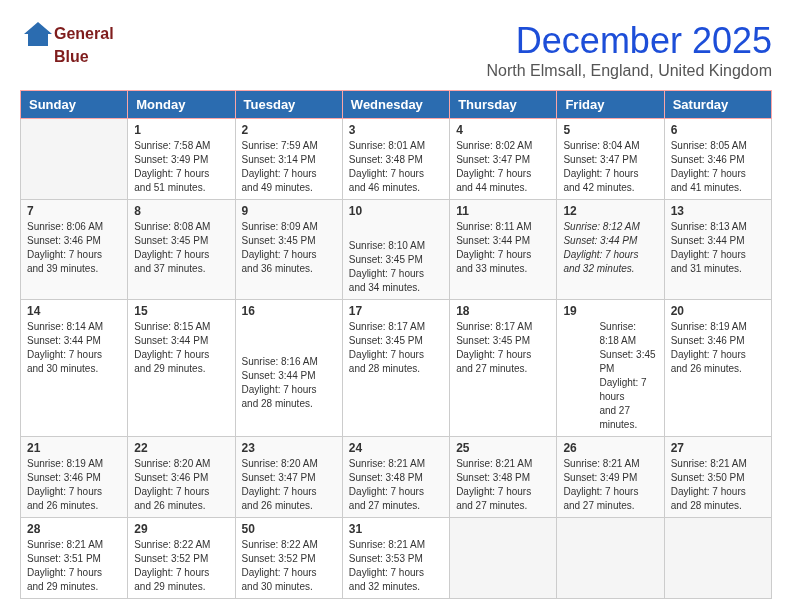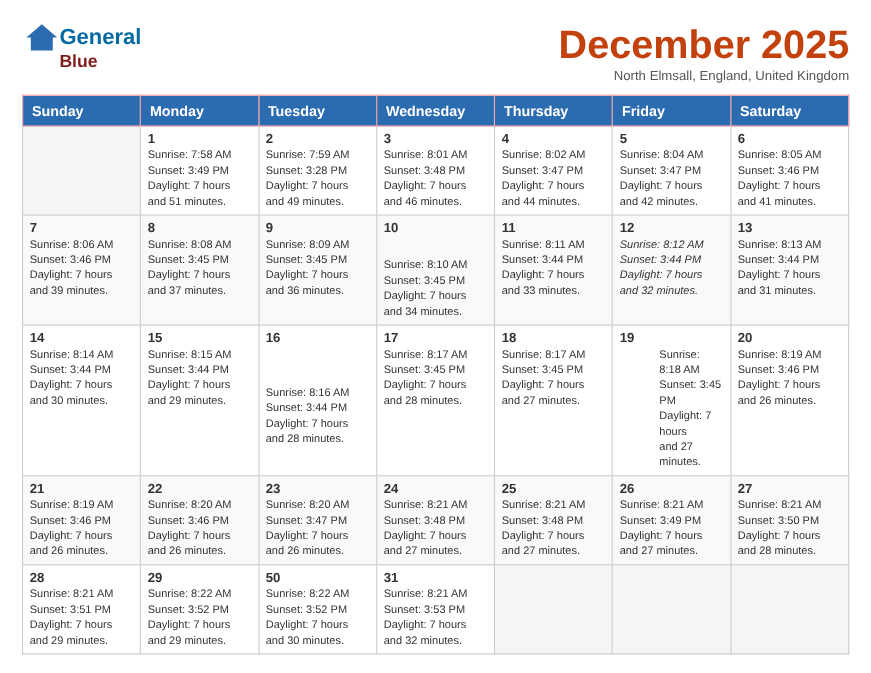--- a/index.html
+++ b/index.html
@@ -19,25 +19,25 @@
     .logo {
       display: flex;
       flex-direction: column;
       align-items: flex-start;
     }
     .title-section {
       text-align: right;
     }
     .calendar-title {
       font-size: 36px;
-      font-weight: bold;
-      color: #c2410c;
+      font-weight: normal;
+      color: #1d4ed8;
     }
     .calendar-subtitle {
-      font-size: 12px;
+      font-size: 16px;
       color: #555;
     }
     .calendar-table {
       width: 100%;
       border-collapse: collapse;
       border: 1px solid #ccc;
     }
     .calendar-table th {
       background-color: #2b6cb0;
       color: white;
@@ -82,21 +82,21 @@
 </head>
 <body>
 
 <div class="header-section">
   <div class="logo">
     <div class="logo-row">
       <svg width="32" height="28" viewBox="0 0 32 28">
         <polygon points="18,2 32,14 28,14 28,26 8,26 8,14 4,14" fill="#2b6cb0"></polygon>
         <polygon points="16,0 32,13 26,13 26,28 6,28 6,13 0,13" fill="none" stroke="#2b6cb0" stroke-width="0"></polygon>
       </svg>
-      <span style="font-size:20px; font-weight:bold; color:#0369a1;">General</span>
+      <span style="font-size:16px; font-weight:bold; color:#7f1d1d;">General</span>
     </div>
     <span style="font-size:16px; font-weight:bold; color:#7f1d1d; margin-left:34px;">Blue</span>
   </div>
   <div class="title-section">
     <div class="calendar-title">December 2025</div>
     <div class="calendar-subtitle">North Elmsall, England, United Kingdom</div>
   </div>
 </div>
 
 <table class="calendar-table">
@@ -117,21 +117,21 @@
         <td>
           <span class="day-number">1</span>
           <div class="day-info" style="white-space: pre-line;">Sunrise: 7:58 AM
 Sunset: 3:49 PM
 Daylight: 7 hours
 and 51 minutes.</div>
         </td>
         <td>
           <span class="day-number">2</span>
           <div class="day-info" style="white-space: pre-line;">Sunrise: 7:59 AM
-Sunset: 3:28 PM
+Sunset: 3:14 PM
 Daylight: 7 hours
 and 49 minutes.</div>
         </td>
         <td>
           <span class="day-number">3</span>
           <div class="day-info" style="white-space: pre-line;">Sunrise: 8:01 AM
 Sunset: 3:48 PM
 Daylight: 7 hours
 and 46 minutes.</div>
         </td>

